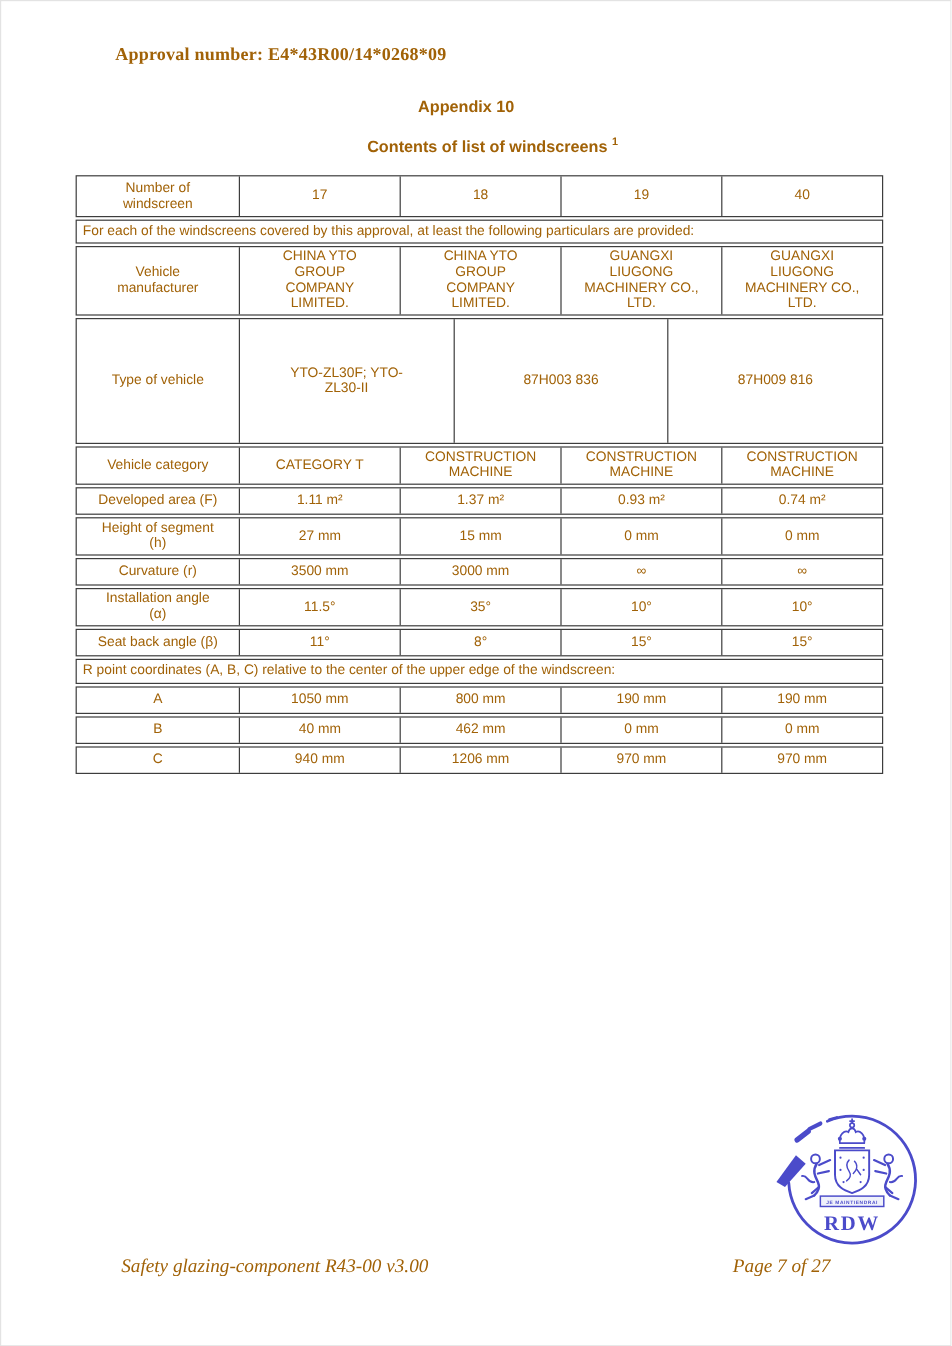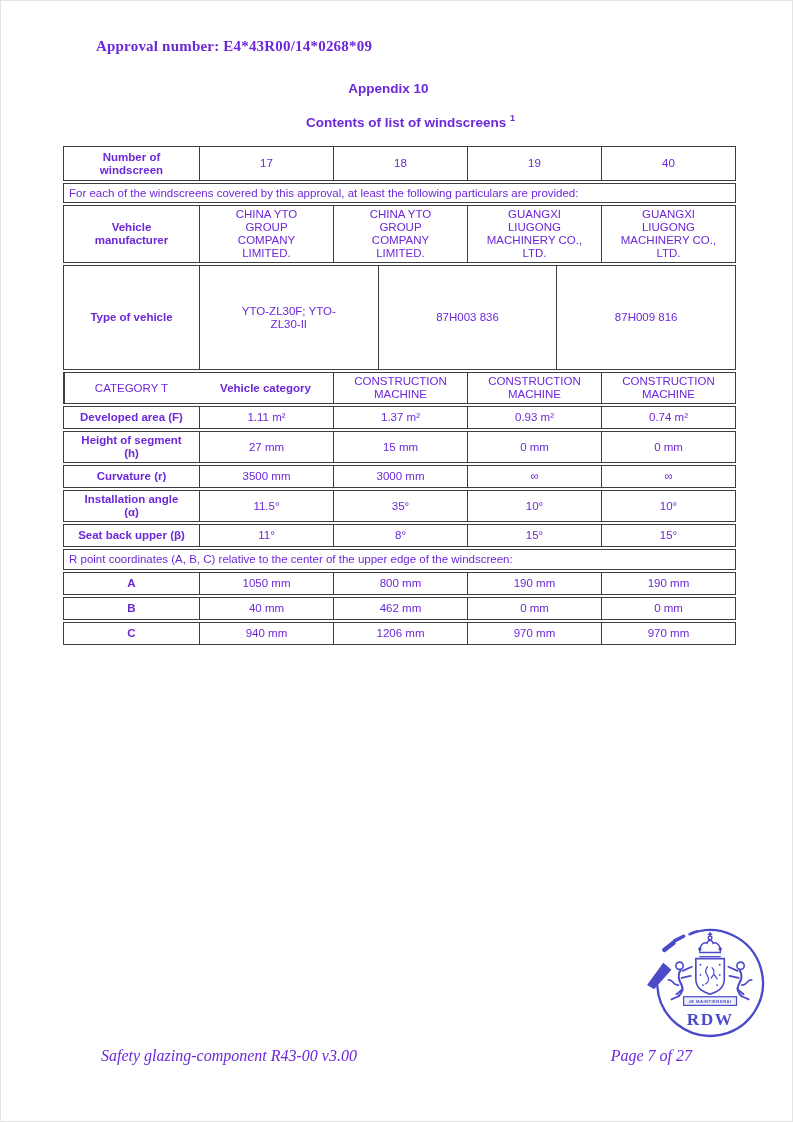--- a/index.html
+++ b/index.html
@@ -3,21 +3,21 @@
 <meta charset="utf-8">
 <style>
   html,body{margin:0;padding:0;background:#fff;}
   .page{
     position:relative;
     width:793px;height:1122px;
     background:#ffffff;
     border:1px solid #e3e3e3;
     box-sizing:border-box;
     font-family:"Liberation Sans",sans-serif;
-    color:#6d28d9;
+    color:#a16207;
     overflow:hidden;
   }
   .approval{
     position:absolute;left:95px;top:37px;
     font-family:"Liberation Serif",serif;
     font-weight:bold;font-size:15px;letter-spacing:.2px;
   }
   .centered-title{
     position:absolute;left:0;right:16px;text-align:center;
     font-weight:bold;font-size:13.5px;
@@ -43,21 +43,20 @@
     border-left:1px solid #3d3d3d;
     display:flex;align-items:center;justify-content:center;
     text-align:center;
     padding:2px 6px;
     box-sizing:border-box;
     white-space:pre-line;
   }
   .cell.label{
     flex:0 0 135px;
     border-left:none;
-    font-weight:bold;
   }
   .row.note .cell{
     justify-content:flex-start;text-align:left;padding:2px 5px;
     border-left:none;
   }
   .rh-head{min-height:35px}
   .rh-note{min-height:20px}
   .rh-manu{min-height:58px}
   .rh-type{min-height:105px}
   .rh-2l{min-height:28px}
@@ -131,22 +130,22 @@
 
     <div class="row rh-type">
       <div class="cell label">Type of vehicle</div>
       <div class="cell">YTO-ZL30F; YTO-
 ZL30-II</div>
       <div class="cell">87H003 836</div>
       <div class="cell">87H009 816</div>
     </div>
 
     <div class="row rh-2l">
+      <div class="cell label">Vehicle category</div>
       <div class="cell">CATEGORY T</div>
-      <div class="cell label">Vehicle category</div>
       <div class="cell">CONSTRUCTION
 MACHINE</div>
       <div class="cell">CONSTRUCTION
 MACHINE</div>
       <div class="cell">CONSTRUCTION
 MACHINE</div>
     </div>
 
     <div class="row rh-1l">
       <div class="cell label">Developed area (F)</div>
@@ -176,21 +175,21 @@
     <div class="row rh-2l">
       <div class="cell label">Installation angle
 (α)</div>
       <div class="cell">11.5°</div>
       <div class="cell">35°</div>
       <div class="cell">10°</div>
       <div class="cell">10°</div>
     </div>
 
     <div class="row rh-1l">
-      <div class="cell label">Seat back upper (β)</div>
+      <div class="cell label">Seat back angle (β)</div>
       <div class="cell">11°</div>
       <div class="cell">8°</div>
       <div class="cell">15°</div>
       <div class="cell">15°</div>
     </div>
 
     <div class="row note rh-rn">
       <div class="cell">R point coordinates (A, B, C) relative to the center of the upper edge of the windscreen:</div>
     </div>
 

